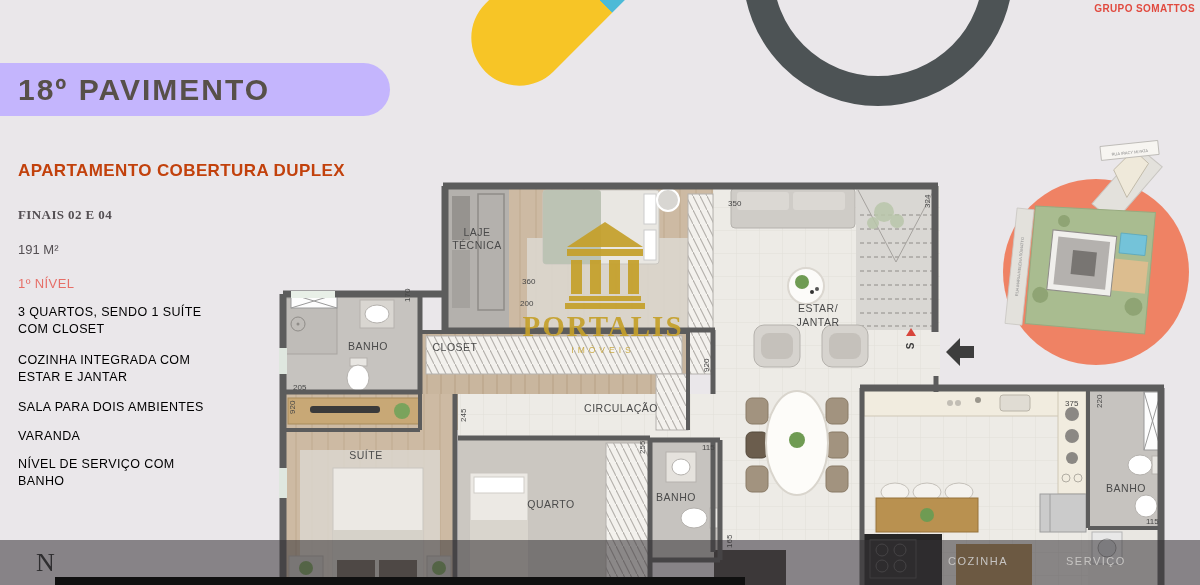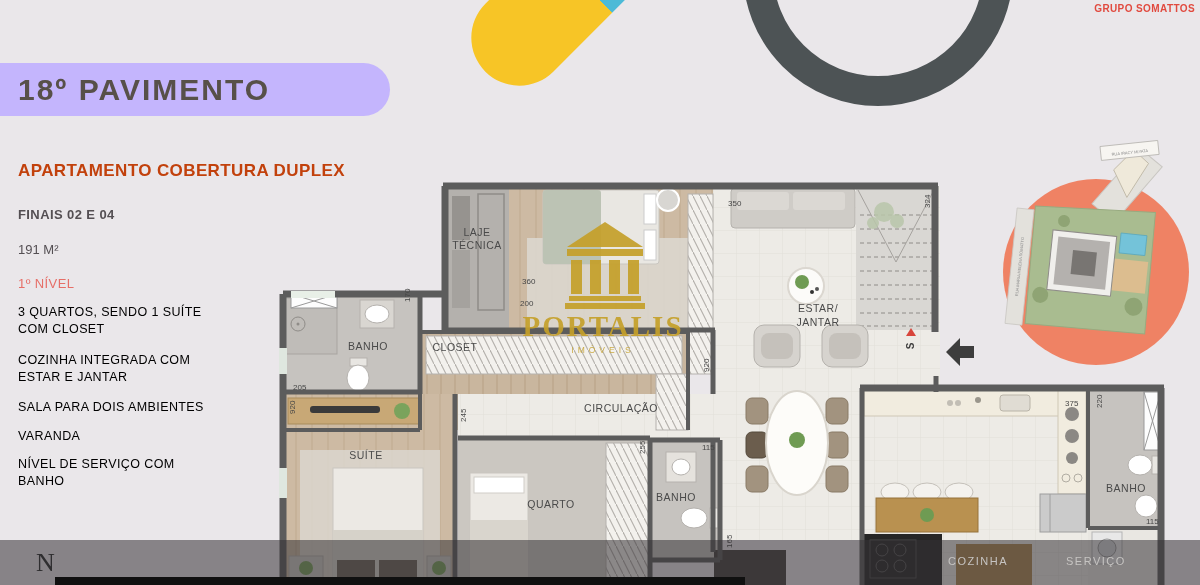--- a/index.html
+++ b/index.html
@@ -13,21 +13,21 @@
   .brand{position:absolute;top:3px;right:5px;font-size:10px;font-weight:bold;color:#e14a3f;
          letter-spacing:.4px;}
   
   .banner{position:absolute;left:0;top:63px;width:390px;height:53px;background:#c4b5fd;
           border-radius:0 27px 27px 0;}
   .banner span{position:absolute;left:18px;top:0;line-height:53px;font-size:30px;font-weight:bold;
           color:#575049;letter-spacing:2px;}
   
   .info{position:absolute;left:18px;top:0;width:250px;}
   .info .title{position:absolute;top:161px;width:420px;font-size:17px;font-weight:bold;color:#c2410c;letter-spacing:.4px;white-space:nowrap;}
-  .info .units{position:absolute;top:207px;font-size:13px;font-weight:bold;color:#544f53;letter-spacing:.4px;white-space:nowrap;}
+  .info .units{position:absolute;top:207px;font-size:13px;font-weight:bold;color:#544f53;letter-spacing:.4px;white-space:nowrap;font-family:Liberation Serif, serif;}
   .info .area{position:absolute;top:242px;font-size:13px;font-weight:normal;color:#544f53;white-space:nowrap;}
   .info .level{position:absolute;top:276px;font-size:13px;color:#e66f68;letter-spacing:.4px;white-space:nowrap;}
   .feature{position:absolute;font-size:12.5px;color:#000000;letter-spacing:.4px;line-height:16.5px;
            white-space:pre-line;width:240px;}
   .f0{top:304px}.f1{top:352px}.f2{top:399px}.f3{top:428px}.f4{top:456px}
   
   .plan{position:absolute;left:275px;top:180px;}
   
   .circle{position:absolute;left:1003px;top:179px;width:186px;height:186px;border-radius:50%;
           background:#ef8264;}

